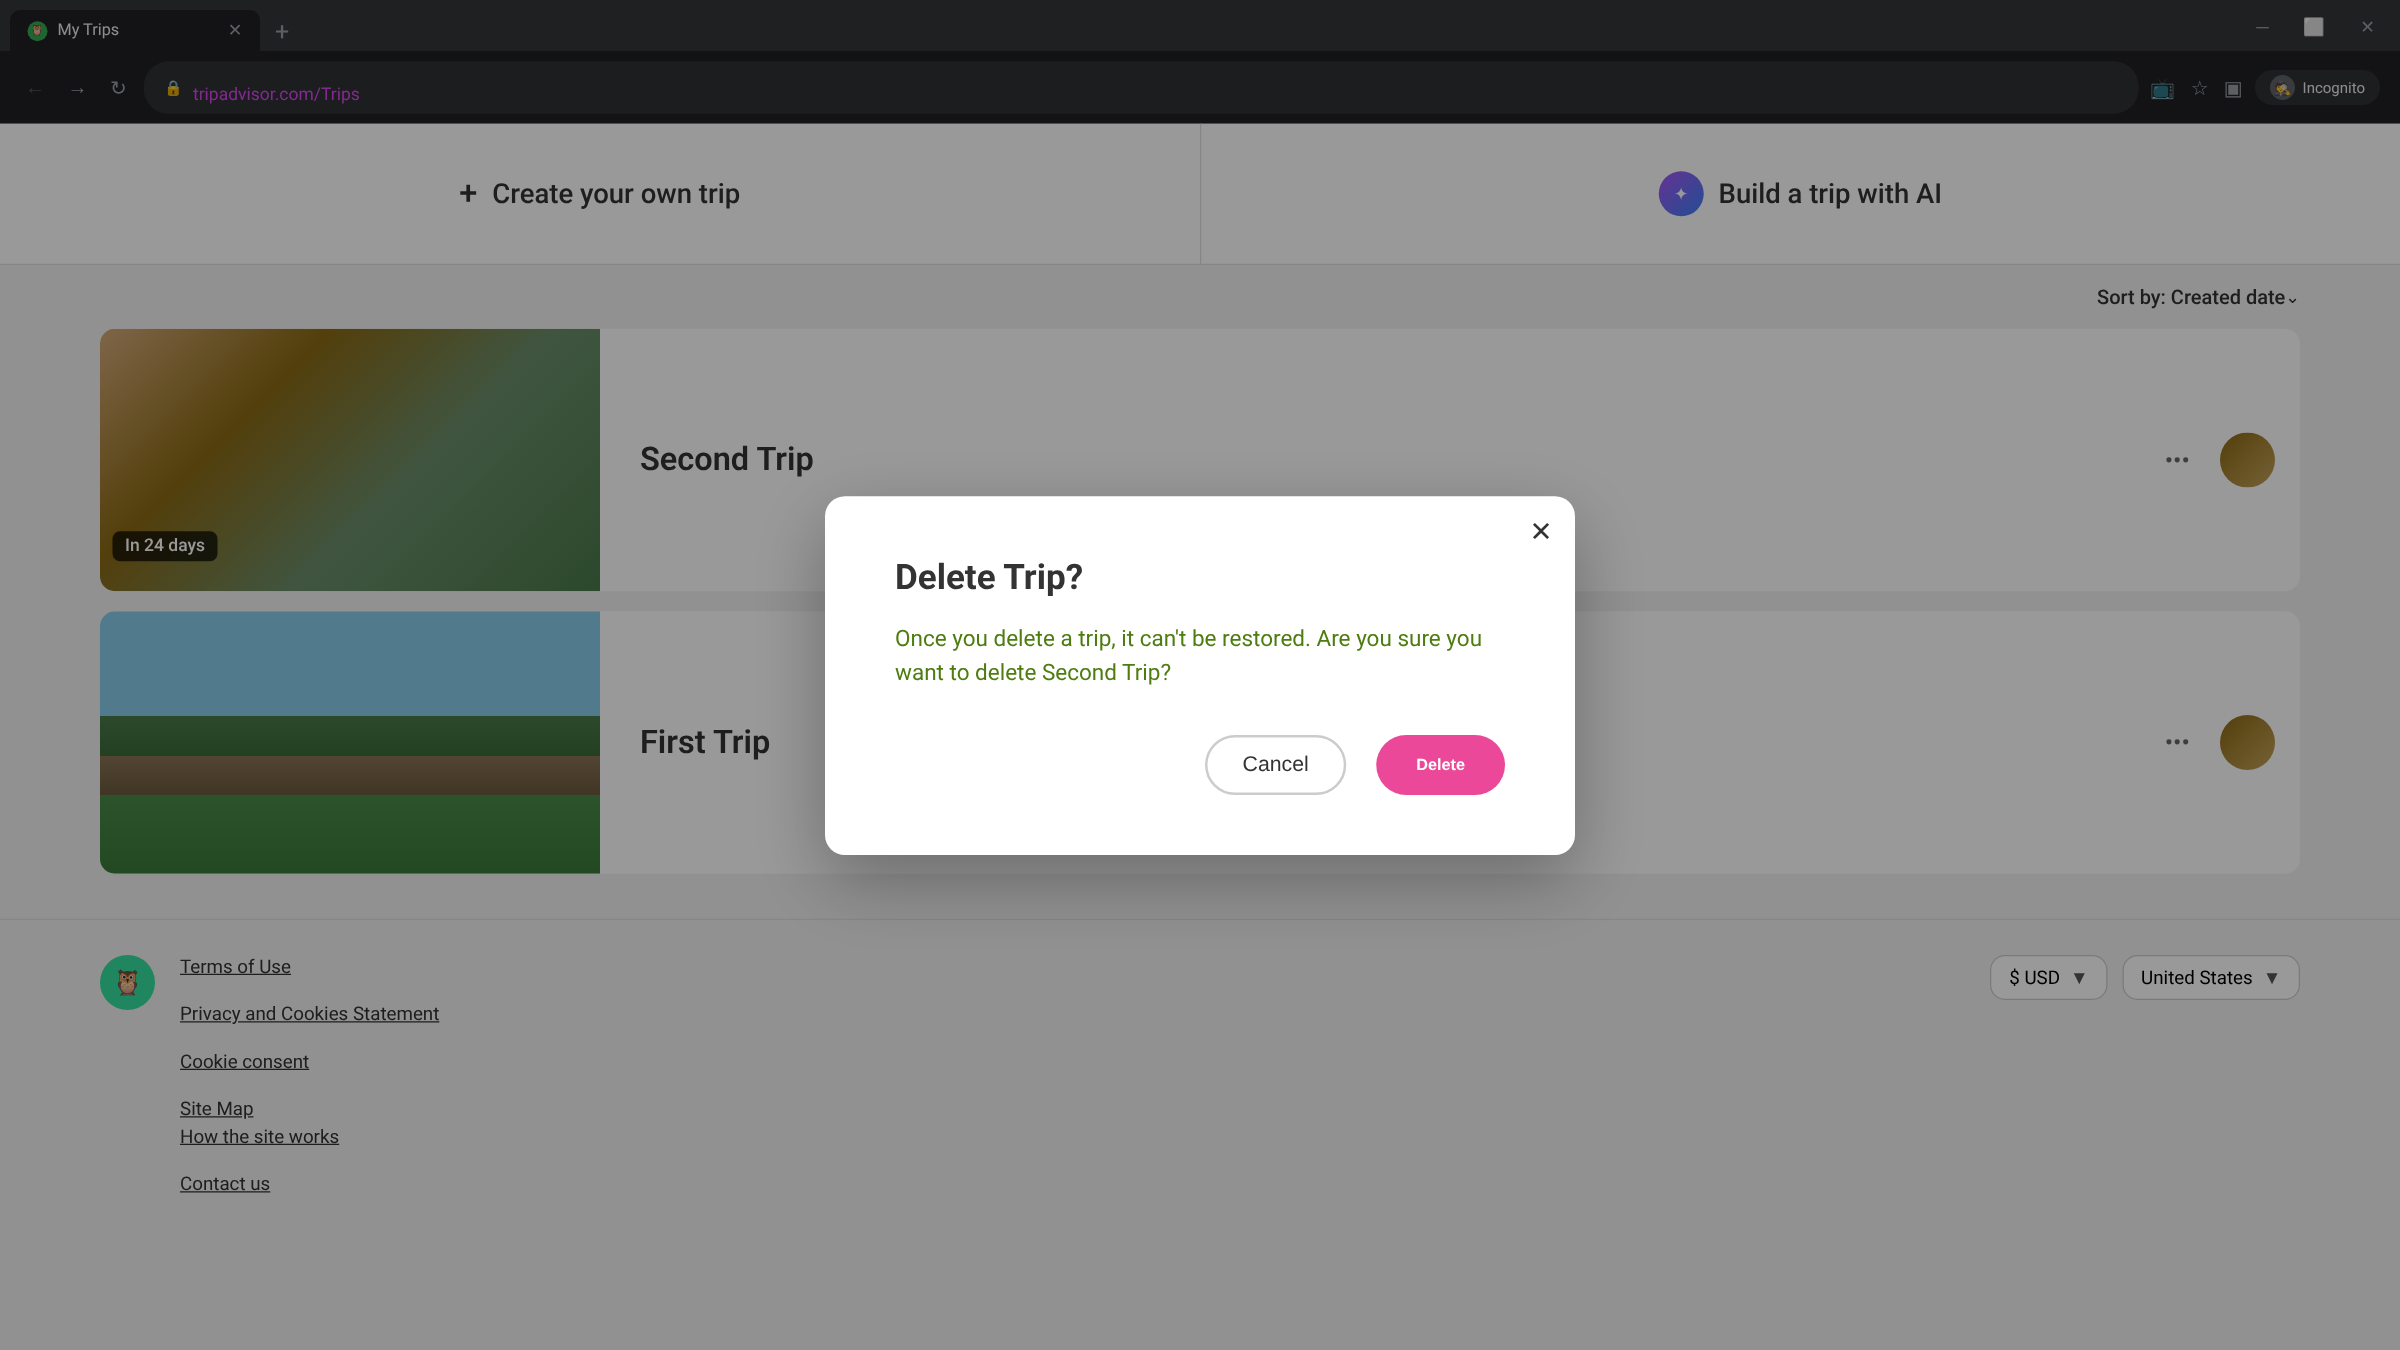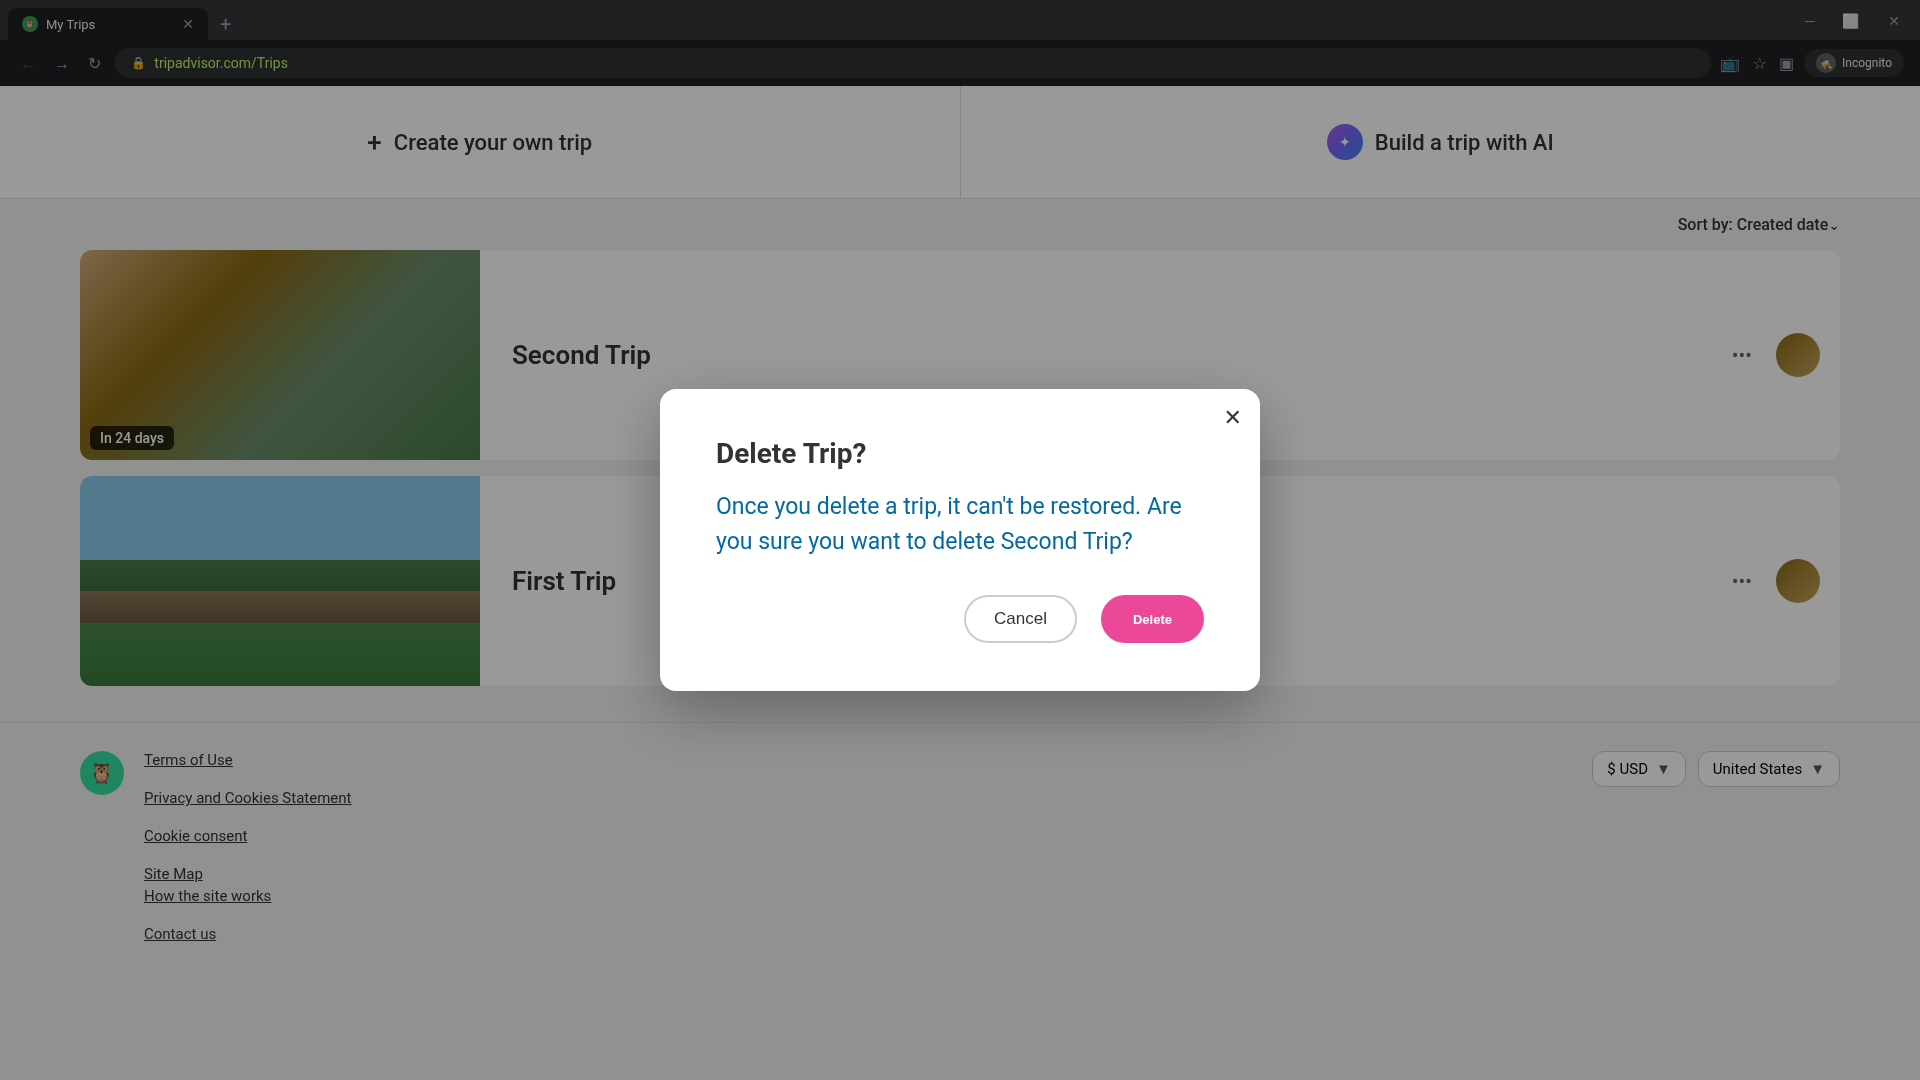--- a/index.html
+++ b/index.html
@@ -13,21 +13,21 @@
     .tab-title { flex: 1; overflow: hidden; text-overflow: ellipsis; white-space: nowrap; }
     .tab-close { color: #9aa0a6; cursor: pointer; font-size: 14px; }
     .tab-new { color: #9aa0a6; font-size: 20px; cursor: pointer; padding: 4px 8px; }
     .tab-controls { margin-left: auto; display: flex; gap: 4px; color: #9aa0a6; font-size: 14px; padding-bottom: 6px; }
     .tab-ctrl-btn { padding: 4px 12px; cursor: pointer; }
     .address-bar { display: flex; align-items: center; gap: 10px; padding: 8px 16px; background: #202124; }
     .nav-btn { color: #9aa0a6; font-size: 16px; cursor: pointer; padding: 4px; }
     .nav-btn.disabled { opacity: 0.4; cursor: default; }
     .address-input { flex: 1; background: #303134; border-radius: 20px; padding: 7px 16px; color: #e8eaed; font-size: 14px; display: flex; align-items: center; gap: 8px; }
     .lock-icon { font-size: 12px; color: #9aa0a6; }
-    .address-text { color: #bef264; font-size: 14px; }
+    .address-text { color: #d946ef; font-size: 14px; margin-top: 12px; }
     .address-actions { display: flex; gap: 12px; color: #9aa0a6; font-size: 16px; }
     .addr-btn { cursor: pointer; }
     .incognito-badge { background: #303134; border-radius: 20px; padding: 4px 12px; color: #e8eaed; font-size: 12px; display: flex; align-items: center; gap: 6px; }
     .incognito-icon { width: 20px; height: 20px; background: #5f6368; border-radius: 50%; display: flex; align-items: center; justify-content: center; font-size: 11px; }
 
     
     .page { background: #f2f2f2; min-height: 920px; position: relative; }
 
     
     .action-bar { display: flex; background: white; border-bottom: 1px solid #e0e0e0; }
@@ -39,21 +39,21 @@
     
     .sort-bar { display: flex; justify-content: flex-end; padding: 16px 80px; }
     .sort-by { display: flex; align-items: center; gap: 0; font-size: 16px; color: #333; cursor: pointer; }
     .sort-label { font-weight: 500; }
     .chevron-down { font-size: 14px; }
 
     
     .trips-list { padding: 0 80px; display: flex; flex-direction: column; gap: 0; }
     .trip-row { display: flex; align-items: center; gap: 0; background: white; border-radius: 12px; margin-bottom: 16px; overflow: hidden; cursor: pointer; position: relative; }
     .trip-image { width: 400px; height: 210px; flex-shrink: 0; overflow: hidden; position: relative; background: #ccc; }
-    .trip-badge { position: absolute; bottom: 10px; left: 10px; background: rgba(0,0,0,0.7); color: white; padding: 4px 10px; border-radius: 6px; font-size: 14px; font-weight: 500; }
+    .trip-badge { position: absolute; bottom: 24px; left: 10px; background: rgba(0,0,0,0.7); color: white; padding: 4px 10px; border-radius: 6px; font-size: 14px; font-weight: 500; }
     .trip-info { flex: 1; padding: 24px 32px; }
     .trip-name { font-size: 26px; font-weight: 600; color: #333; }
     .trip-more { position: absolute; right: 80px; top: 50%; transform: translateY(-50%); color: #666; font-size: 20px; cursor: pointer; padding: 8px; }
     .trip-avatar { position: absolute; right: 20px; top: 50%; transform: translateY(-50%); width: 44px; height: 44px; border-radius: 50%; background: #8b7355; overflow: hidden; }
     .avatar-placeholder { width: 100%; height: 100%; background: linear-gradient(135deg, #8b6914, #c4a35a); }
 
     
     .img-arch { background: linear-gradient(135deg, #d4a97a 0%, #8b6914 30%, #6b8e6b 60%, #4a7a4a 100%); }
     .img-monument { background: linear-gradient(180deg, #87ceeb 0%, #87ceeb 40%, #4a7a4a 40%, #3a6b3a 55%, #8b7355 55%, #6b5a3e 70%, #4a8a4a 70%, #3a7a3a 100%); }
 
@@ -67,21 +67,21 @@
     .footer-link { font-size: 15px; color: #333; text-decoration: underline; cursor: pointer; }
     .footer-selects { margin-left: auto; display: flex; gap: 12px; }
     .footer-select { display: flex; align-items: center; gap: 8px; background: white; border: 1px solid #ccc; border-radius: 12px; padding: 8px 14px; font-size: 15px; cursor: pointer; }
     .select-chevron { color: #555; }
 
     
     .modal-overlay { position: fixed; top: 0; left: 0; width: 100%; height: 100%; background: rgba(0,0,0,0.4); display: flex; align-items: center; justify-content: center; z-index: 1000; }
     .modal { background: white; border-radius: 16px; padding: 48px 56px; width: 600px; max-width: 90%; position: relative; box-shadow: 0 20px 60px rgba(0,0,0,0.3); }
     .modal-close { position: absolute; top: 18px; right: 18px; background: none; border: none; font-size: 22px; cursor: pointer; color: #333; line-height: 1; }
     .modal-title { font-size: 28px; font-weight: 700; color: #333; margin-bottom: 20px; }
-    .modal-body { font-size: 23px; color: #0369a1; line-height: 1.5; margin-bottom: 36px; }
+    .modal-body { font-size: 18px; color: #4d7c0f; line-height: 1.5; margin-bottom: 36px; }
     .modal-actions { display: flex; justify-content: flex-end; gap: 24px; }
     .btn-cancel { background: white; border: 2px solid #ccc; border-radius: 40px; padding: 12px 28px; font-size: 17px; cursor: pointer; color: #333; font-weight: 500; }
     .btn-delete { background: #ec4899; border: none; border-radius: 40px; padding: 14px 32px; font-size: 13px; cursor: pointer; color: white; font-weight: 600; }
   </style>
 </head>
 <body>
 
 <div class="browser-chrome">
   <div class="tab-bar">
     <div class="tab">

